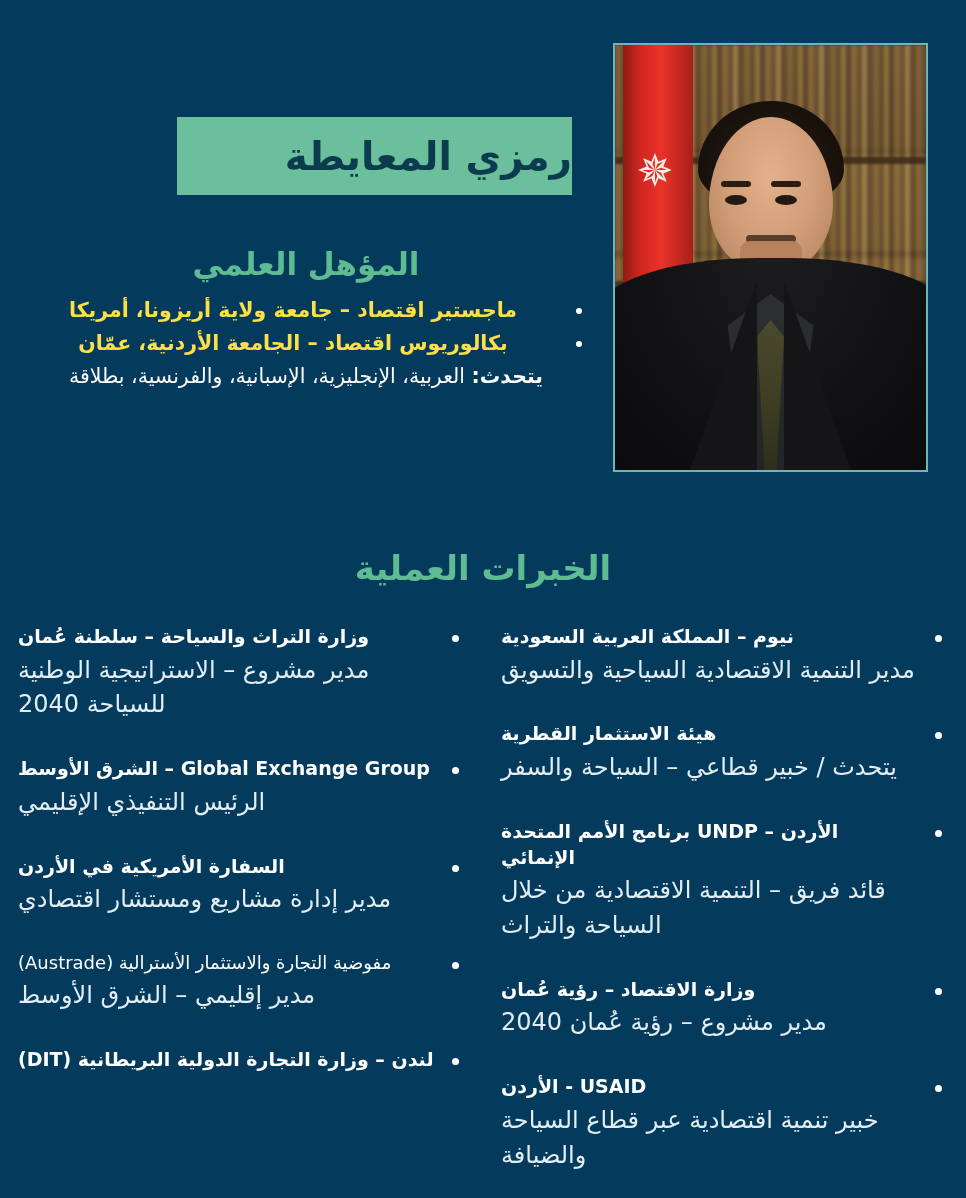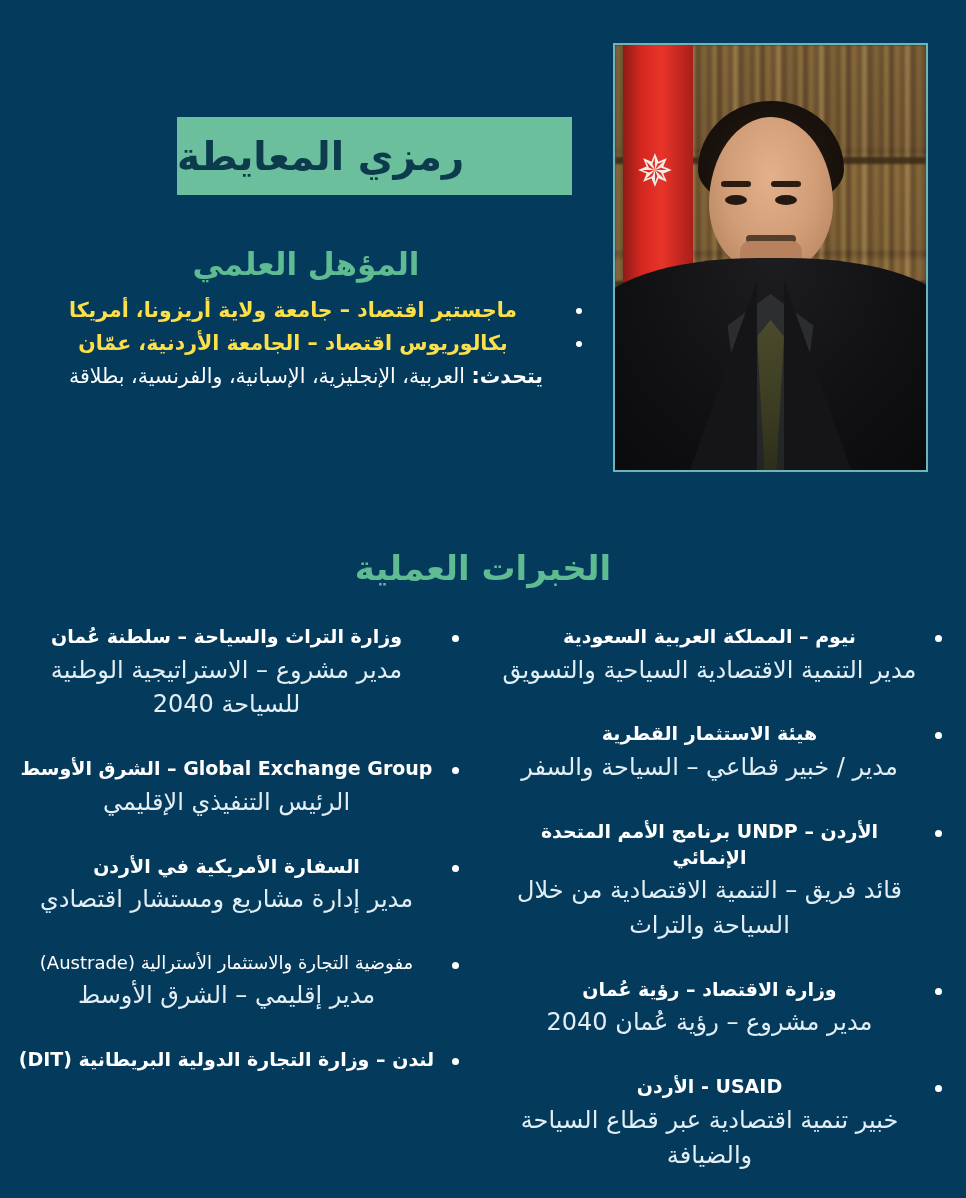--- a/index.html
+++ b/index.html
@@ -111,21 +111,21 @@
   .mouth { position:absolute; left:50%; top:200px; transform:translateX(-50%); width:40px; height:9px; background:#7c4a3c; border-radius:0 0 18px 18px; }
   .mouth::after { content:""; position:absolute; left:5px; top:1px; width:30px; height:5px; background:#e8dccd; border-radius:0 0 12px 12px; }
   .moustache { position:absolute; left:50%; top:190px; transform:translateX(-50%); width:50px; height:8px; background:#2b1d13; border-radius:6px; opacity:.75; }
 
   
   .name-banner {
     position:absolute;
     left:177px; top:117px;
     width:395px; height:78px;
     background:#6bbf9c;
-    display:flex; align-items:center; justify-content:flex-end;
+    display:flex; align-items:center; justify-content:flex-start;
   }
   .name-banner span {
     color:#0b3b4d;
     font-size:39px;
     font-weight:bold;
     letter-spacing:0;
     white-space:nowrap;
   }
 
   
@@ -184,21 +184,21 @@
     flex-direction:row;
   }
   .exp-col { width:483px; padding:0 18px; }
   .exp-col.right { order:1; }
   .exp-col.left  { order:2; }
 
   .exp-item {
     position:relative;
     padding-right:30px;
     margin-bottom:34px;
-    text-align:center;
+    text-align:left;
   }
   .exp-item .bullet {
     position:absolute;
     right:6px; top:11px;
     width:7px; height:7px;
     background:#ffffff;
     border-radius:50%;
   }
   .exp-org {
     color:#ffffff;
@@ -275,21 +275,21 @@
 
     <div class="exp-col right">
       <div class="exp-item">
         <span class="bullet"></span>
         <div class="exp-org">نيوم – المملكة العربية السعودية</div>
         <div class="exp-role">مدير التنمية الاقتصادية السياحية والتسويق</div>
       </div>
       <div class="exp-item">
         <span class="bullet"></span>
         <div class="exp-org">هيئة الاستثمار القطرية</div>
-        <div class="exp-role">مدير / خبير قطاعي – السياحة والسفر</div>
+        <div class="exp-role">يتحدث / خبير قطاعي – السياحة والسفر</div>
       </div>
       <div class="exp-item">
         <span class="bullet"></span>
         <div class="exp-org">الأردن – UNDP برنامج الأمم المتحدة الإنمائي</div>
         <div class="exp-role">قائد فريق – التنمية الاقتصادية من خلال السياحة والتراث</div>
       </div>
       <div class="exp-item">
         <span class="bullet"></span>
         <div class="exp-org">وزارة الاقتصاد – رؤية عُمان</div>
         <div class="exp-role">مدير مشروع – رؤية عُمان 2040</div>

